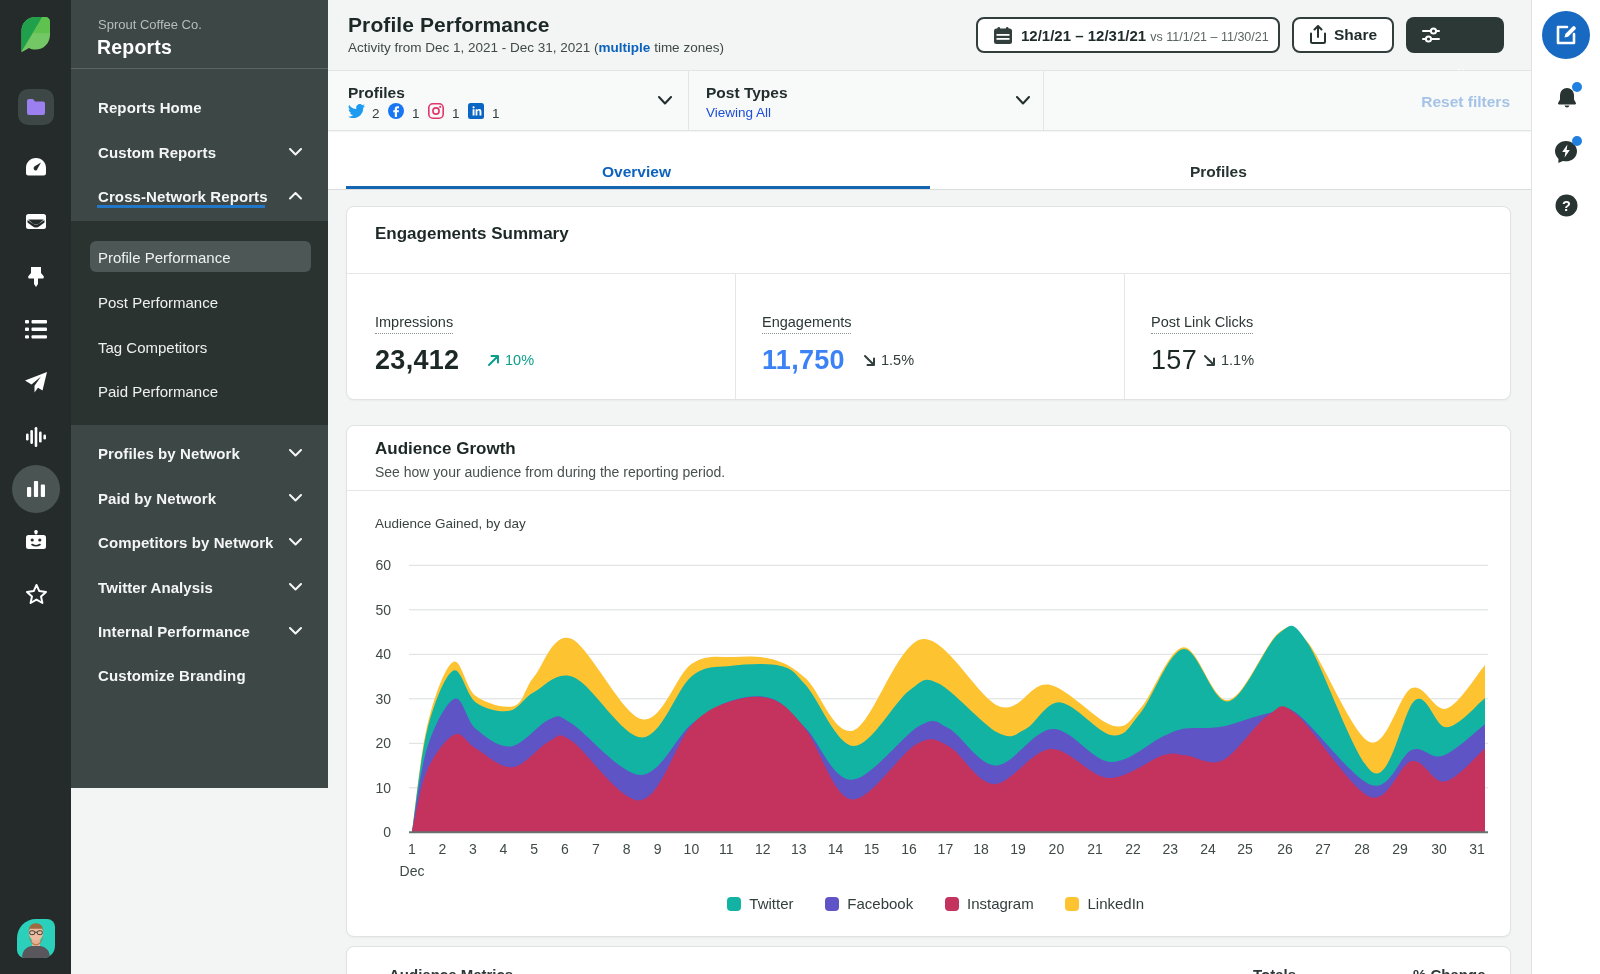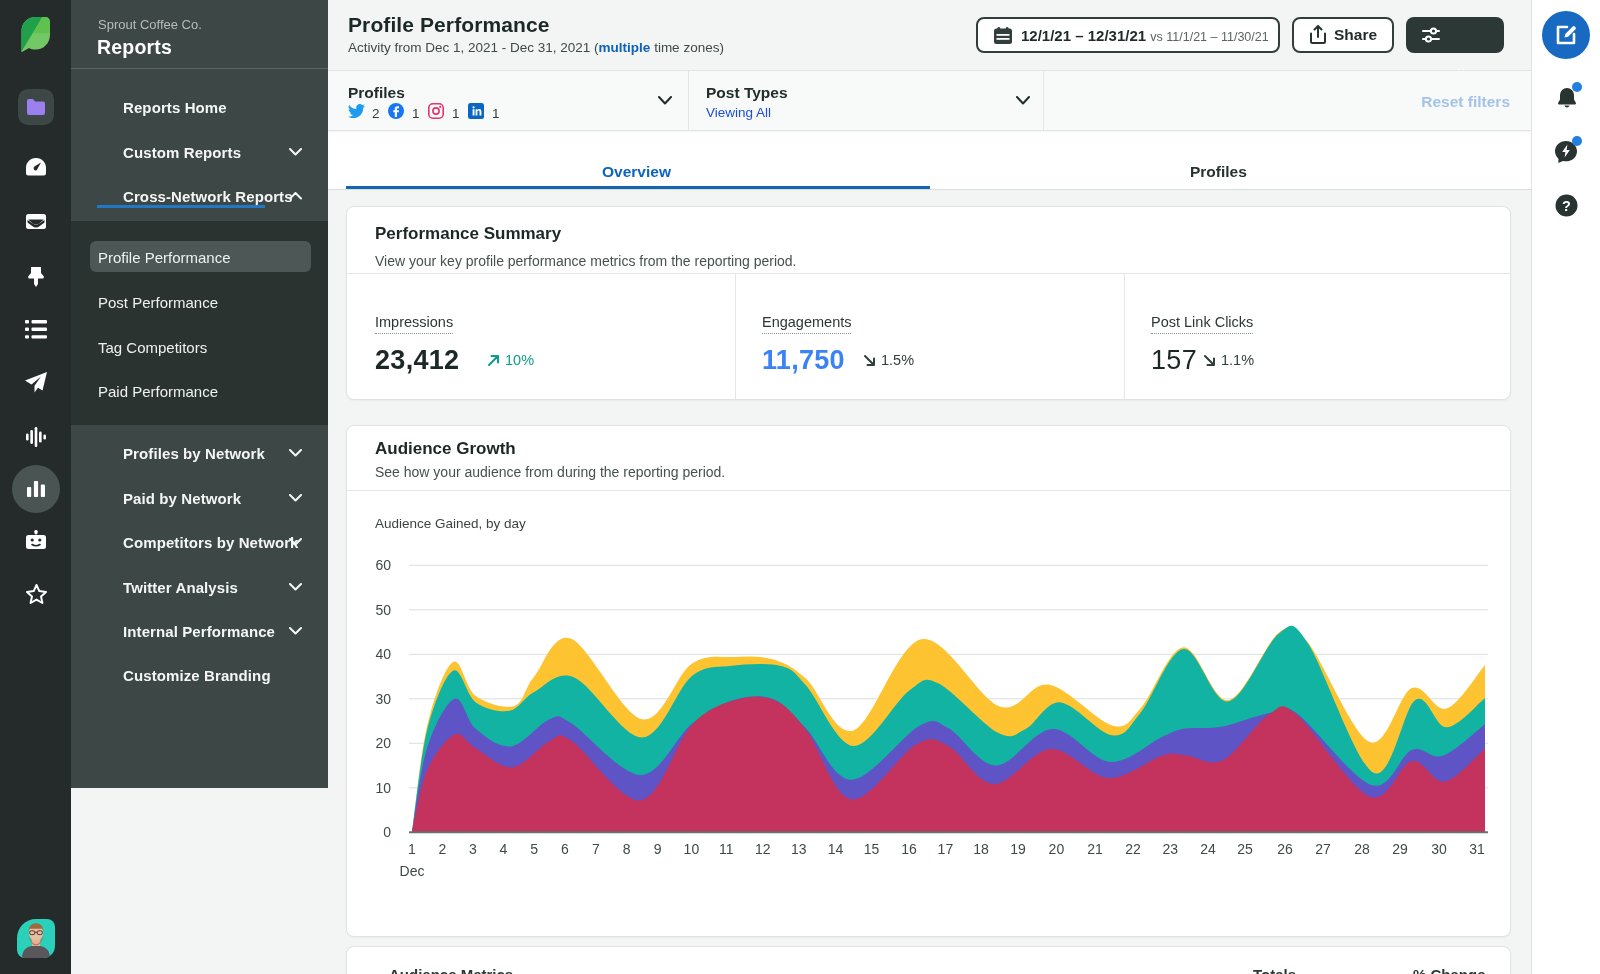--- a/index.html
+++ b/index.html
@@ -2,21 +2,21 @@
 <html><head><meta charset="utf-8">
 <style>
 *{margin:0;padding:0;box-sizing:border-box;}
 html,body{width:1600px;height:974px;overflow:hidden;font-family:"Liberation Sans",sans-serif;}
 .abs{position:absolute;}
 body{position:relative;background:#f3f4f4;}
 
 #rail{position:absolute;left:0;top:0;width:71px;height:974px;background:#242b2a;}
 #sidebar{position:absolute;left:71px;top:0;width:257px;height:788px;background:#3d4745;}
 #submenu{position:absolute;left:0;top:221px;width:257px;height:204px;background:#2b3331;}
-.sbitem{position:absolute;left:27px;color:#f4f6f5;font-size:15px;font-weight:bold;letter-spacing:.1px;margin-left:25px;}
+.sbitem{position:absolute;left:27px;color:#f4f6f5;font-size:15px;font-weight:bold;letter-spacing:.1px;}
 .subitem{position:absolute;left:27px;color:#eef1f0;font-size:15px;font-weight:normal;}
 
 #main{position:absolute;left:328px;top:0;width:1203px;height:974px;background:#f3f4f4;}
 #filterbar{position:absolute;left:0;top:70px;width:1203px;height:61px;background:#f8f9f9;border-top:1px solid #e2e5e4;border-bottom:1px solid #e2e5e4;}
 #tabs{position:absolute;left:0;top:132px;width:1203px;height:58px;background:#fff;border-bottom:1px solid #d9dddc;}
 .card{position:absolute;background:#fff;border:1px solid #e0e3e2;border-radius:8px;box-shadow:0 1px 2px rgba(30,40,38,.04);}
 
 #rrail{position:absolute;left:1531px;top:0;width:69px;height:974px;background:#fff;border-left:1px solid #e0e3e2;}
 </style></head>
 <body>
@@ -225,22 +225,21 @@
   <div class="abs" style="right:21px;top:22px;font-size:15.5px;font-weight:bold;color:#a5c3e6;">Reset filters</div>
  </div>
 
  <div id="tabs">
   <div class="abs" style="left:274px;top:31px;font-size:15.5px;font-weight:bold;color:#0e63be;">Overview</div>
   <div class="abs" style="left:18px;top:54px;width:584px;height:3px;background:#1465b2;"></div>
   <div class="abs" style="left:862px;top:31px;font-size:15.5px;font-weight:bold;color:#273330;">Profiles</div>
  </div>
 
  <div class="card" style="left:18px;top:206px;width:1165px;height:194px;">
-  <div class="abs" style="left:28px;top:17px;font-size:17px;font-weight:bold;color:#1c2826;">Performance Summary</div>
-  <div class="abs" style="left:28px;top:46px;font-size:14px;color:#47514f;">View your key profile performance metrics from the reporting period.</div>
+  <div class="abs" style="left:28px;top:17px;font-size:17px;font-weight:bold;color:#1c2826;">Engagements Summary</div>
   <div class="abs" style="left:0;top:66px;width:1163px;height:1px;background:#e4e7e6;"></div>
   <div class="abs" style="left:388px;top:67px;width:1px;height:125px;background:#e4e7e6;"></div>
   <div class="abs" style="left:777px;top:67px;width:1px;height:125px;background:#e4e7e6;"></div>
   <div class="abs" style="left:28px;top:107px;font-size:14.5px;color:#2c3836;border-bottom:1px dotted #8b9593;padding-bottom:3px;">Impressions</div>
   <div class="abs" style="left:28px;top:138px;font-size:27px;font-weight:bold;color:#1c2826;letter-spacing:.3px;">23,412</div>
   <svg class="abs" style="left:140px;top:147px" width="13" height="13" viewBox="0 0 13 13">
         <path d="M2 11 L11 2 M4.5 2 L11 2 L11 8.5" stroke="#0b9e8c" stroke-width="2" fill="none" stroke-linecap="round" stroke-linejoin="round"></path>
       </svg>
   <div class="abs" style="left:158px;top:145px;font-size:14.5px;color:#0b9e8c;">10%</div>
   <div class="abs" style="left:415px;top:107px;font-size:14.5px;color:#2c3836;border-bottom:1px dotted #8b9593;padding-bottom:3px;">Engagements</div>
@@ -307,20 +306,26 @@
         <text x="861.0" y="363.3" text-anchor="middle" font-size="14" fill="#3f4a48" font-family="Liberation Sans,sans-serif">24</text>
         <text x="898.0" y="363.3" text-anchor="middle" font-size="14" fill="#3f4a48" font-family="Liberation Sans,sans-serif">25</text>
         <text x="938.0" y="363.3" text-anchor="middle" font-size="14" fill="#3f4a48" font-family="Liberation Sans,sans-serif">26</text>
         <text x="976.0" y="363.3" text-anchor="middle" font-size="14" fill="#3f4a48" font-family="Liberation Sans,sans-serif">27</text>
         <text x="1015.0" y="363.3" text-anchor="middle" font-size="14" fill="#3f4a48" font-family="Liberation Sans,sans-serif">28</text>
         <text x="1053.0" y="363.3" text-anchor="middle" font-size="14" fill="#3f4a48" font-family="Liberation Sans,sans-serif">29</text>
         <text x="1092.0" y="363.3" text-anchor="middle" font-size="14" fill="#3f4a48" font-family="Liberation Sans,sans-serif">30</text>
         <text x="1130.0" y="363.3" text-anchor="middle" font-size="14" fill="#3f4a48" font-family="Liberation Sans,sans-serif">31</text>
         <text x="65.0" y="385.3" text-anchor="middle" font-size="14" fill="#3f4a48" font-family="Liberation Sans,sans-serif">Dec</text>
   </svg>
+  <div class="abs" style="left:380px;top:469px;width:430px;height:18px;">
+    <span style="display:inline-block;width:14px;height:14px;border-radius:4px;background:#12b3a2;vertical-align:-2px;"></span><span style="font-size:15px;color:#333f3d;">&nbsp;&nbsp;Twitter</span>
+    <span style="display:inline-block;width:14px;height:14px;border-radius:4px;background:#5f54c6;vertical-align:-2px;margin-left:27px;"></span><span style="font-size:15px;color:#333f3d;">&nbsp;&nbsp;Facebook</span>
+    <span style="display:inline-block;width:14px;height:14px;border-radius:4px;background:#c4325e;vertical-align:-2px;margin-left:27px;"></span><span style="font-size:15px;color:#333f3d;">&nbsp;&nbsp;Instagram</span>
+    <span style="display:inline-block;width:14px;height:14px;border-radius:4px;background:#fdc330;vertical-align:-2px;margin-left:27px;"></span><span style="font-size:15px;color:#333f3d;">&nbsp;&nbsp;LinkedIn</span>
+  </div>
  </div>
  <div class="card" style="left:18px;top:946px;width:1165px;height:40px;border-radius:8px 8px 0 0;">
    <div class="abs" style="left:42px;top:19px;font-size:15px;font-weight:bold;color:#2c3836;">Audience Metrics</div>
    <div class="abs" style="left:906px;top:19px;font-size:15px;font-weight:bold;color:#2c3836;">Totals</div>
    <div class="abs" style="left:1066px;top:19px;font-size:15px;font-weight:bold;color:#2c3836;">% Change</div>
  </div>
 </div>
 
 <div id="rrail">
  <div class="abs" style="left:10px;top:11px;width:48px;height:48px;border-radius:50%;background:#1769c2;"></div>

